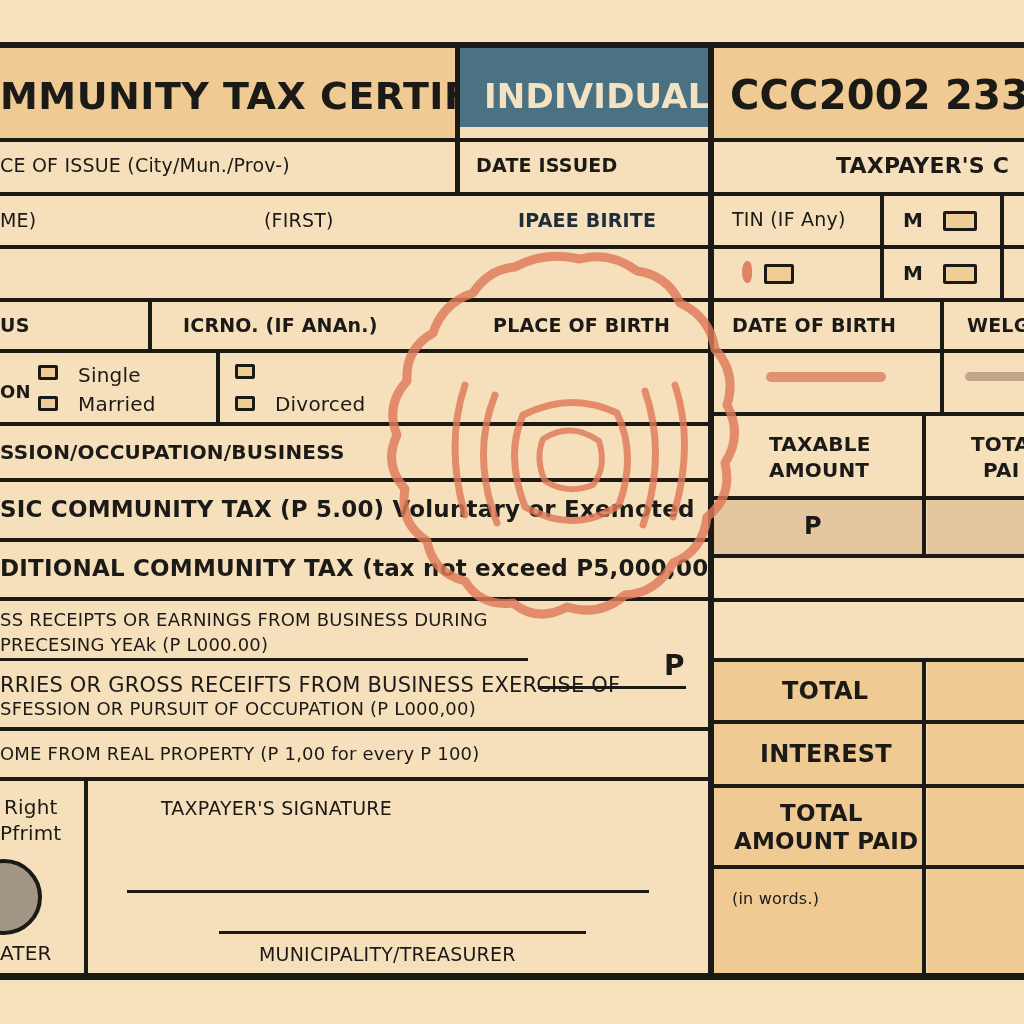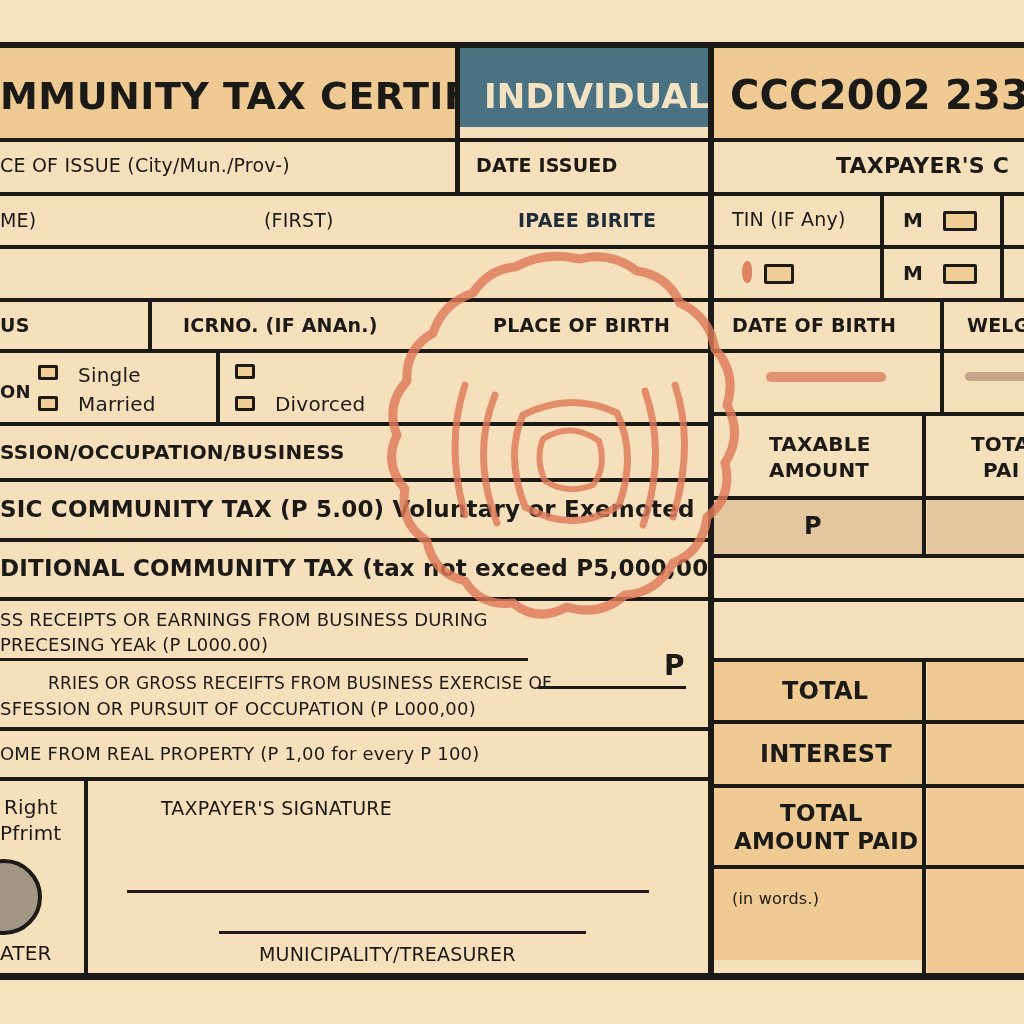--- a/index.html
+++ b/index.html
@@ -74,21 +74,21 @@
   </div>
 
   <div class="cell" style="left:0;top:500px;width:708px;height:55px;">
     <div class="lbl" style="left:0;top:13px;font-size:23px;">DITIONAL COMMUNITY TAX (tax not exceed P5,000,00)</div>
   </div>
 
   <div class="cell" style="left:0;top:559px;width:708px;height:126px;">
     <div class="lbl" style="left:0;top:8px;font-size:18px;font-weight:normal;">SS RECEIPTS OR EARNINGS FROM BUSINESS DURING</div>
     <div class="lbl" style="left:0;top:33px;font-size:18px;font-weight:normal;">PRECESING YEAk (P L000.00)</div>
     <div class="abs" style="left:0;top:57px;width:528px;height:3px;background:#1c1a17;"></div>
-    <div class="lbl" style="left:0;top:72px;font-size:17px;font-weight:normal;margin-left:48px;">RRIES OR GROSS RECEIFTS FROM BUSINESS EXERCISE OF</div>
+    <div class="lbl" style="left:0;top:72px;font-size:21px;font-weight:normal;">RRIES OR GROSS RECEIFTS FROM BUSINESS EXERCISE OF</div>
     <div class="lbl" style="left:0;top:97px;font-size:18px;font-weight:normal;">SFESSION OR PURSUIT OF OCCUPATION  (P L000,00)</div>
     <div class="abs" style="left:538px;top:85px;width:148px;height:3px;background:#1c1a17;"></div>
     <div class="lbl" style="left:664px;top:48px;font-size:28px;">P</div>
   </div>
 
   <div class="cell" style="left:0;top:689px;width:708px;height:46px;">
     <div class="lbl" style="left:0;top:12px;font-size:18px;font-weight:normal;">OME FROM REAL PROPERTY (P 1,00 for every P 100)</div>
   </div>
 
   <div class="cell" style="left:0;top:739px;width:84px;height:176px;">
@@ -169,21 +169,21 @@
     <div class="lbl" style="left:46px;top:16px;font-size:24px;">INTEREST</div>
   </div>
   <div class="cell tan" style="left:927px;top:682px;width:97px;height:60px;"></div>
 
   <div class="cell tan" style="left:714px;top:746px;width:208px;height:77px;">
     <div class="lbl" style="left:66px;top:12px;font-size:23px;">TOTAL</div>
     <div class="lbl" style="left:20px;top:40px;font-size:23px;">AMOUNT PAID</div>
   </div>
   <div class="cell tan" style="left:927px;top:746px;width:97px;height:77px;"></div>
 
-  <div class="cell tan" style="left:714px;top:827px;width:208px;height:91px;">
+  <div class="cell tan" style="left:714px;top:827px;width:208px;height:104px;">
     <div class="lbl" style="left:18px;top:20px;font-size:16px;font-weight:normal;">(in words.)</div>
   </div>
   <div class="cell tan" style="left:927px;top:827px;width:97px;height:104px;"></div>
 </div>
 
 <div class="hl" style="left:0;top:42px;width:1024px;height:6px;"></div>
 <div class="hl" style="left:0;top:973px;width:1024px;height:7px;"></div>
 <div class="hl" style="left:708px;top:42px;width:6px;height:938px;"></div>
 <div class="hl" style="left:455px;top:42px;width:5px;height:150px;"></div>
 

